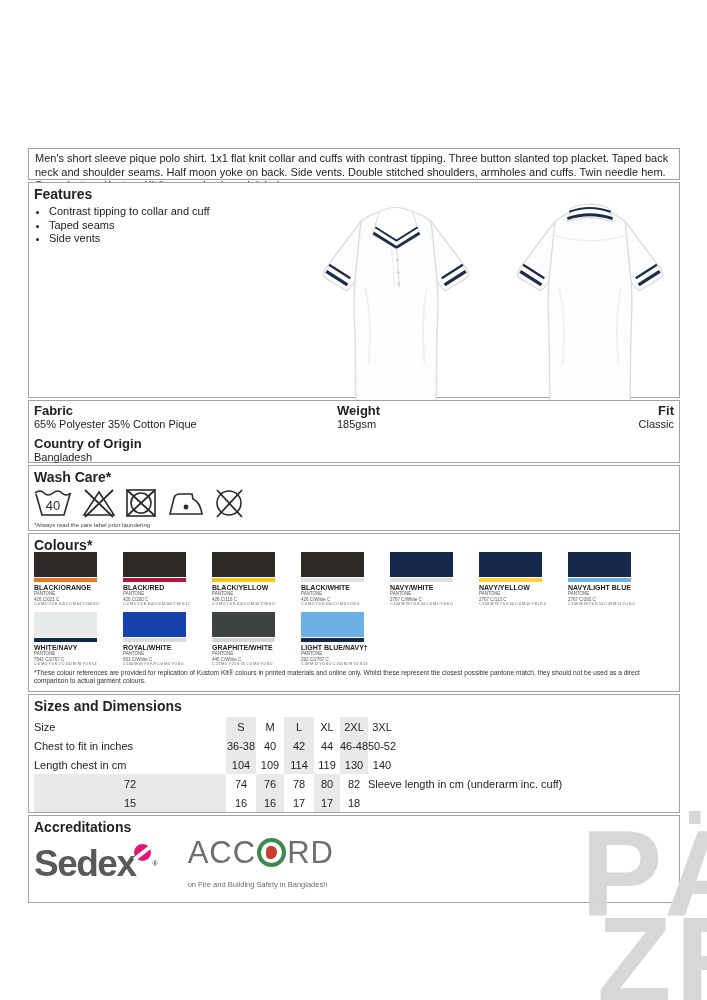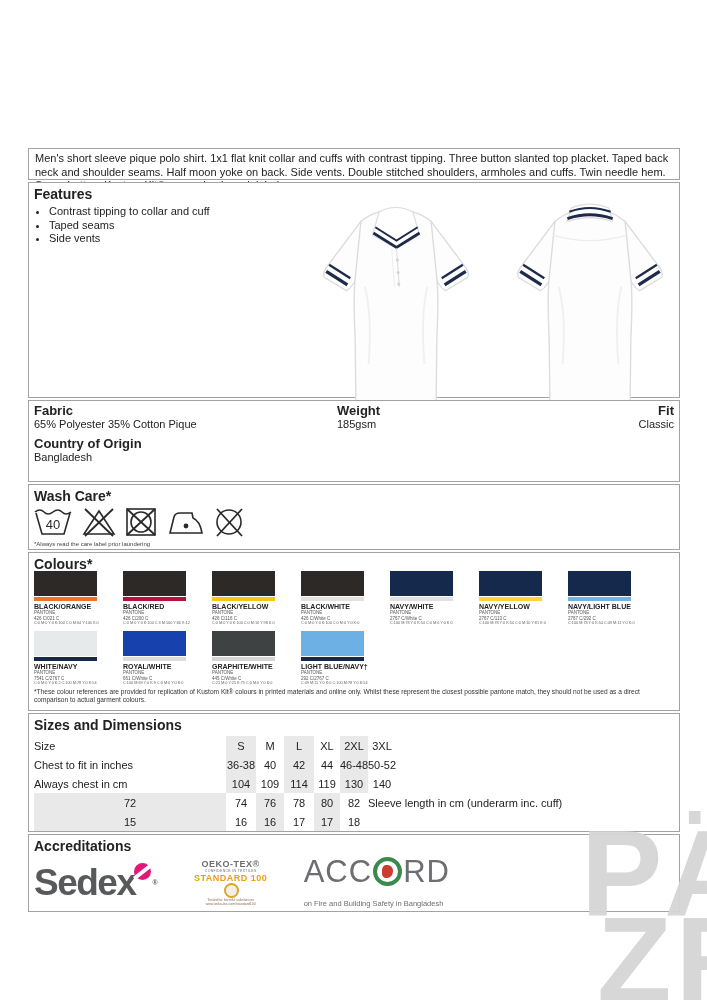--- a/index.html
+++ b/index.html
@@ -4,25 +4,25 @@
 <style>
   html,body{margin:0;padding:0}
   body{
     width:707px;height:1000px;position:relative;overflow:hidden;
     background:#ffffff;font-family:"Liberation Sans",sans-serif;color:#232323;
   }
   .page{position:absolute;left:28px;top:148px;width:652px}
   .box{border:1px solid #a3a3a3;margin-bottom:2px;background:#fff;position:relative;box-sizing:border-box}
   .box-desc{height:32px;padding:3px 6px;font-size:11px;line-height:13.5px}
   .box-features{height:216px}
-  .box-specs{height:82px}
+  .box-specs{height:63px}
   .box-wash{height:66px}
   .box-colours{height:159px}
   .box-sizes{height:119px}
-  .box-accred{height:78px}
+  .box-accred{height:88px}
   .h2{font-size:14px;font-weight:bold;margin:0;position:absolute;left:5px;top:3px}
   
   .features-list{position:absolute;left:8px;top:22px;margin:0;padding:0 0 0 12px;font-size:11px;line-height:13.5px}
   .shirts{position:absolute;left:278px;top:4px;width:372px;height:244px;display:flex;gap:16px}
   
   .spec-h{font-weight:bold;font-size:13px;line-height:15px}
   .spec-v{font-size:11px;line-height:13px}
   .spec-col1{position:absolute;left:5px}
   .spec-col2{position:absolute;left:308px}
   .spec-col3{position:absolute;right:5px;text-align:right}
@@ -323,21 +323,21 @@
       <div class="cell">3XL</div>
 
       <div class="cell lbl">Chest to fit in inches</div>
       <div class="cell shade">36-38</div>
       <div class="cell">40</div>
       <div class="cell shade">42</div>
       <div class="cell">44</div>
       <div class="cell shade">46-48</div>
       <div class="cell">50-52</div>
 
-      <div class="cell lbl">Always chest in cm</div>
+      <div class="cell lbl">Length chest in cm</div>
       <div class="cell shade">104</div>
       <div class="cell">109</div>
       <div class="cell shade">114</div>
       <div class="cell">119</div>
       <div class="cell shade">130</div>
       <div class="cell">140</div>
 
       <div class="cell shade">72</div>
       <div class="cell">74</div>
       <div class="cell shade">76</div>
@@ -352,27 +352,20 @@
       <div class="cell">17</div>
       <div class="cell shade">17</div>
       <div class="cell">18</div>
     </div>
   </div>
 
   <div class="box box-accred">
     <div class="h2">Accreditations</div>
     <div class="logos">
       <div class="sedex"><span>Sedex</span><span class="sedex-dot"></span><span class="sedex-r">®</span></div>
-      <div class="oeko">
-        <div class="oeko-l1">OEKO-TEX®</div>
-        <div class="oeko-l2">CONFIDENCE IN TEXTILES</div>
-        <div class="oeko-l3"><span>STANDARD 100</span><span class="oeko-badge"></span></div>
-        <div class="oeko-l4">Tested for harmful substances</div>
-        <div class="oeko-l5">www.oeko-tex.com/standard100</div>
-      </div>
       <div class="accord">
         <div class="accord-word">
             <span>ACC</span>
             <span class="accord-o"></span>
             <span>RD</span>
           </div>
         <div class="accord-sub">on Fire and Building Safety in Bangladesh</div>
       </div>
     </div>
   </div>

